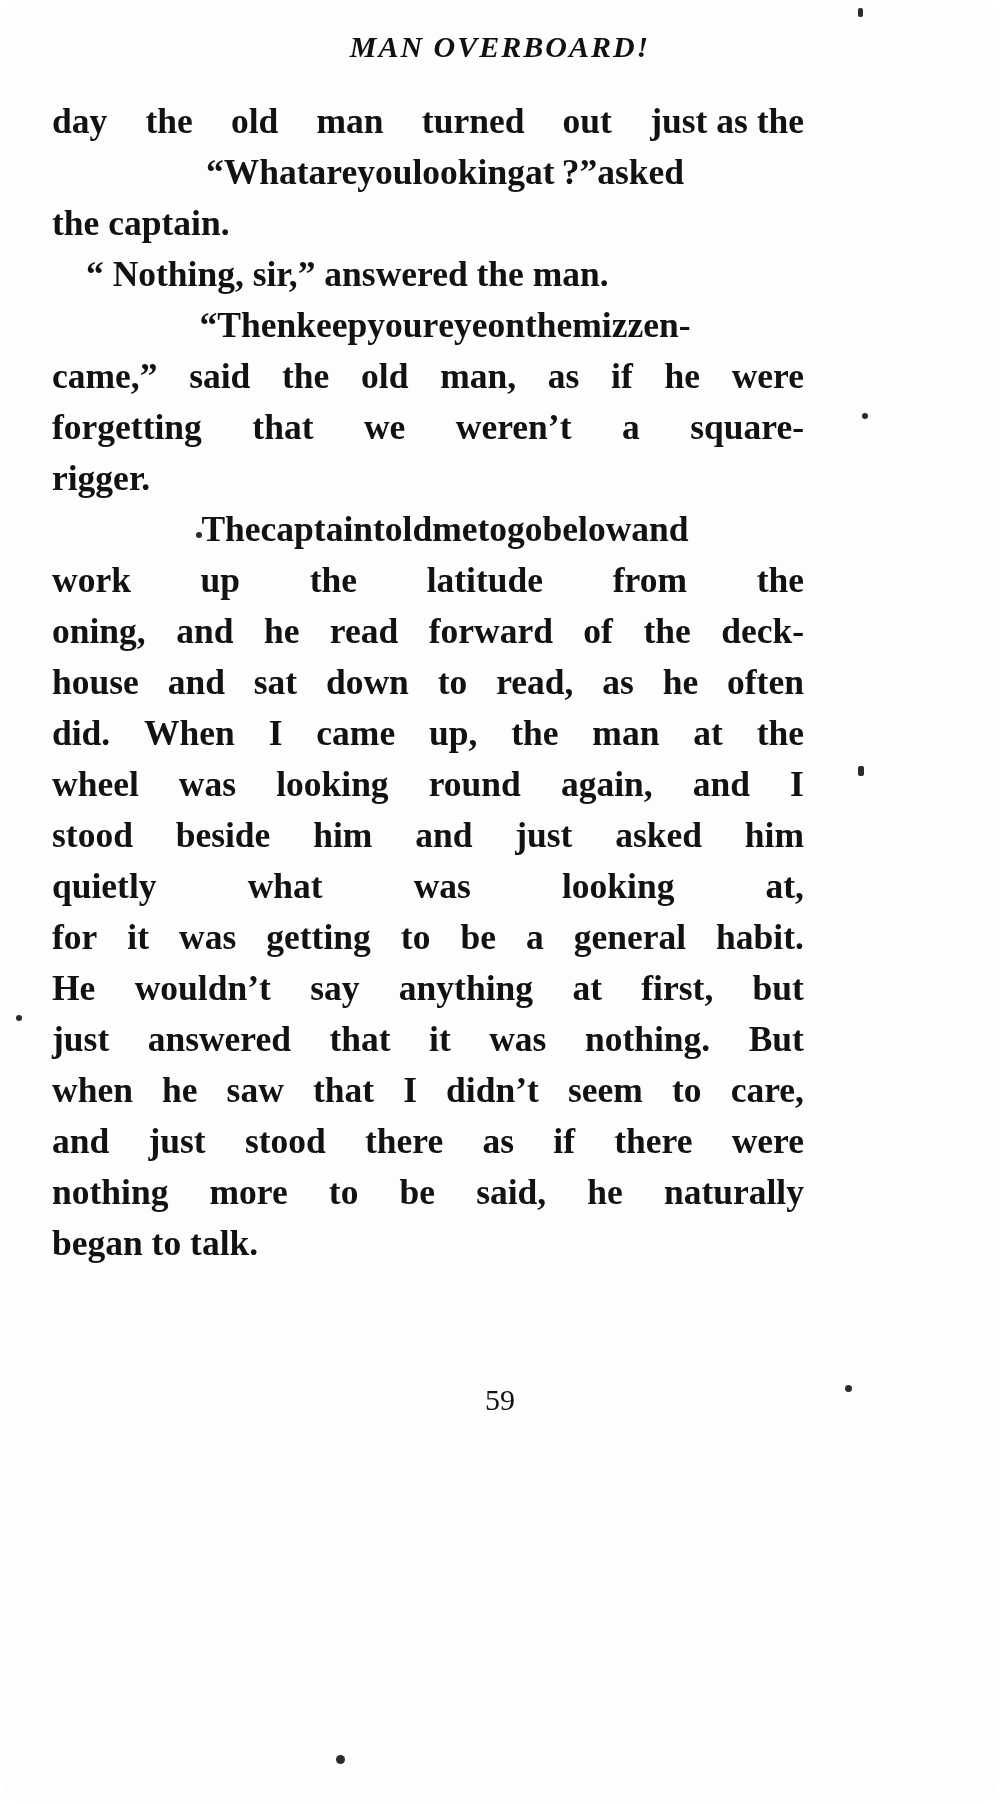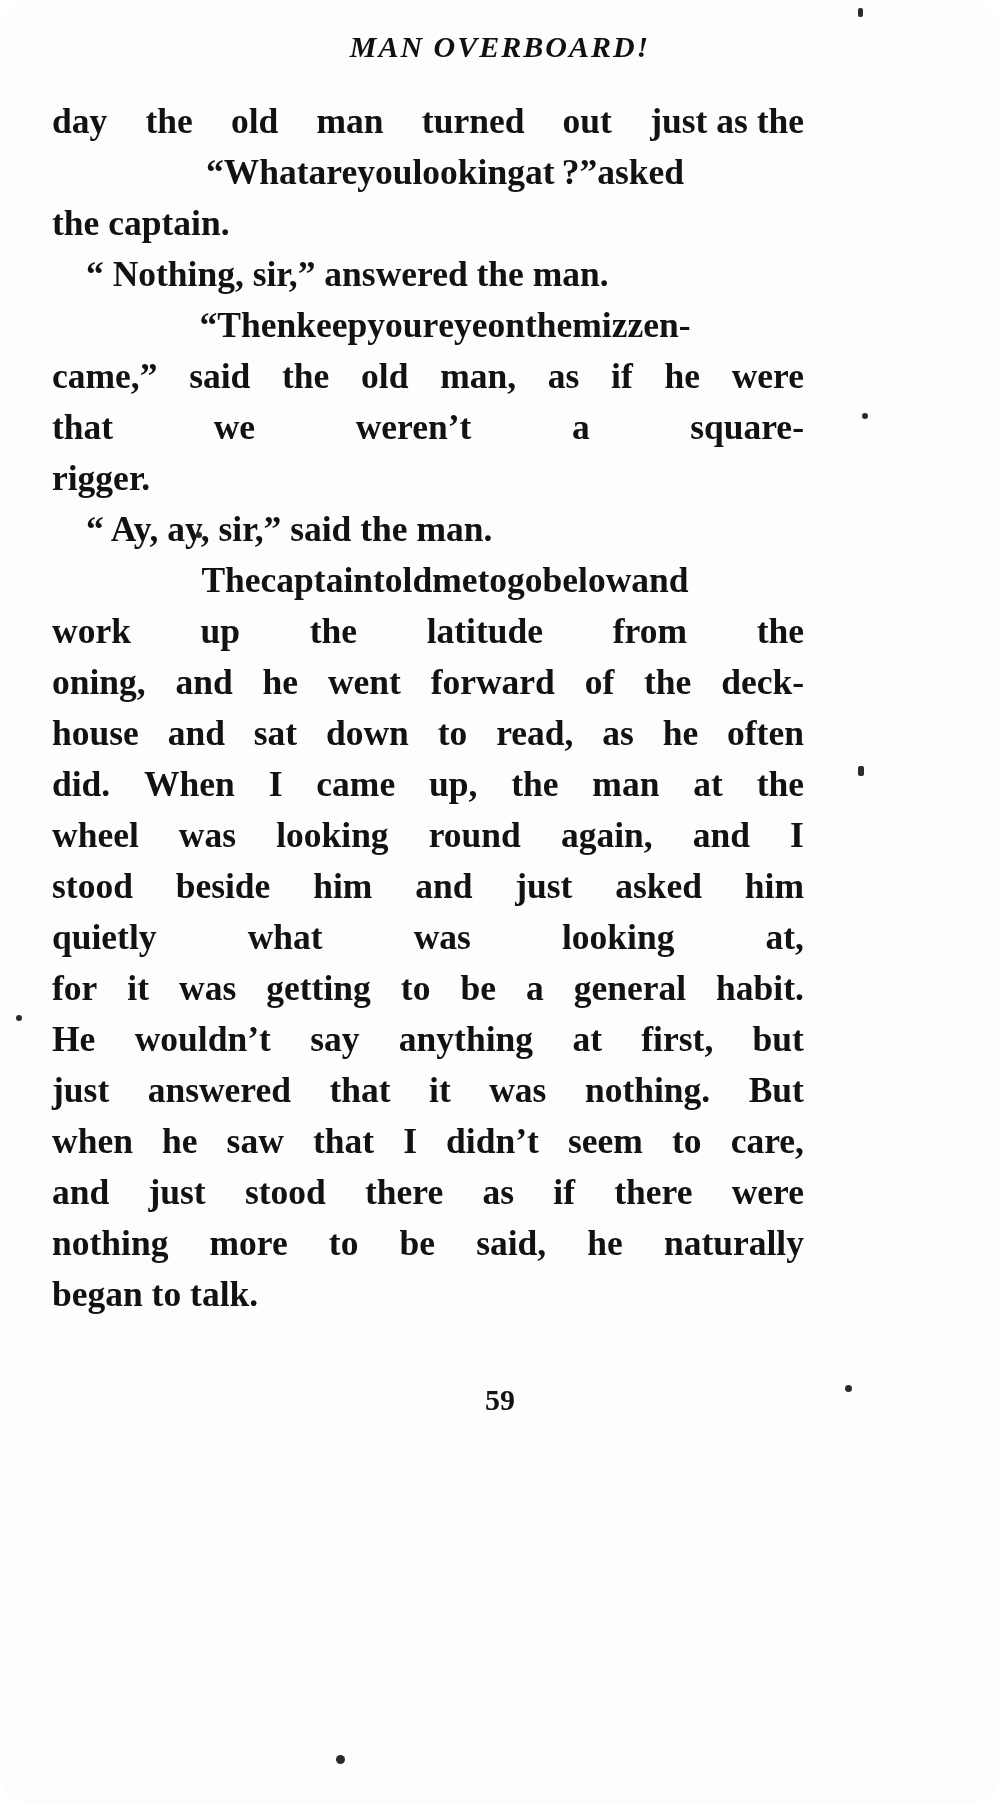--- a/index.html
+++ b/index.html
@@ -78,21 +78,21 @@
   }
 
   
   .folio {
     position: absolute;
     left: 0;
     top: 1383px;
     width: 1000px;
     text-align: center;
     font-family: "Liberation Serif", serif;
-    font-weight: bold;
+    font-weight: normal;
     font-size: 30px;
     color: #131313;
   }
 
   
   .speck {
     position: absolute;
     background: #2b2b2b;
     border-radius: 50%;
   }
@@ -145,32 +145,30 @@
           <span>said</span>
           <span>the</span>
           <span>old</span>
           <span>man,</span>
           <span>as</span>
           <span>if</span>
           <span>he</span>
           <span>were</span>
         </span>
         <span class="line justify">
+          <span>forgetting</span>
           <span>that</span>
           <span>we</span>
           <span>weren’t</span>
           <span>a</span>
           <span>square-</span>
         </span>
         <span class="line">rigger.</span>
       </p>
       <p class="para">
-        <span class="line indent-first">“ Ay, ay, sir,” said the man.</span>
-      </p>
-      <p class="para">
         <span class="line justify indent-first">
           <span>The</span>
           <span>captain</span>
           <span>told</span>
           <span>me</span>
           <span>to</span>
           <span>go</span>
           <span>below</span>
           <span>and</span>
         </span>
@@ -179,21 +177,21 @@
           <span>up</span>
           <span>the</span>
           <span>latitude</span>
           <span>from</span>
           <span>the</span>
         </span>
         <span class="line justify">
           <span>oning,</span>
           <span>and</span>
           <span>he</span>
-          <span>went</span>
+          <span>read</span>
           <span>forward</span>
           <span>of</span>
           <span>the</span>
           <span>deck-</span>
         </span>
         <span class="line justify">
           <span>house</span>
           <span>and</span>
           <span>sat</span>
           <span>down</span>

